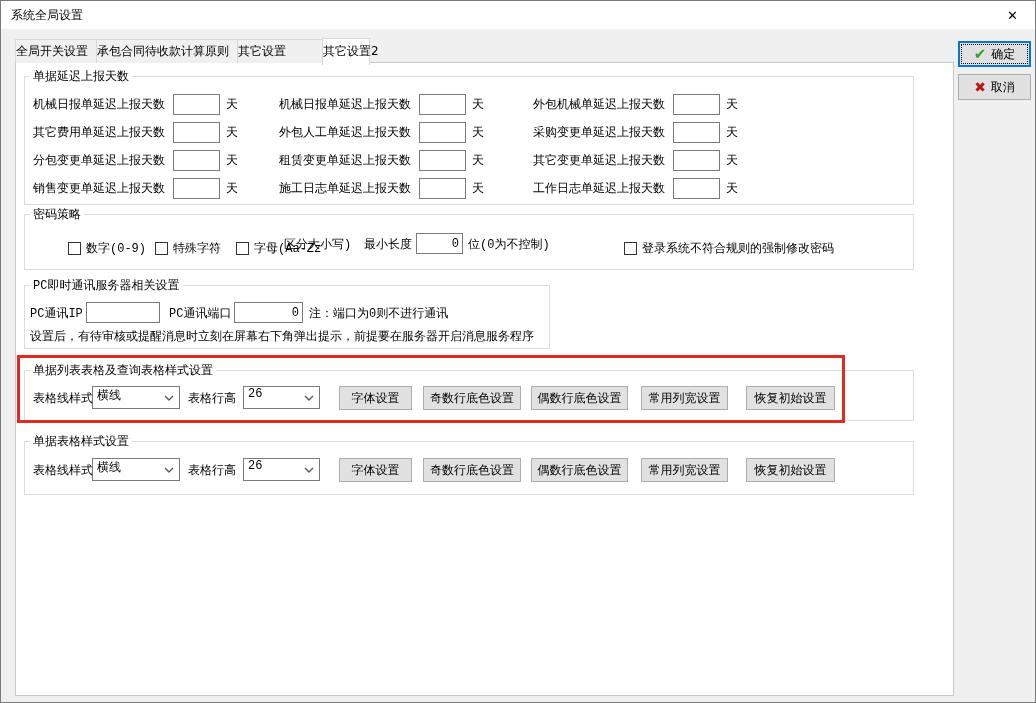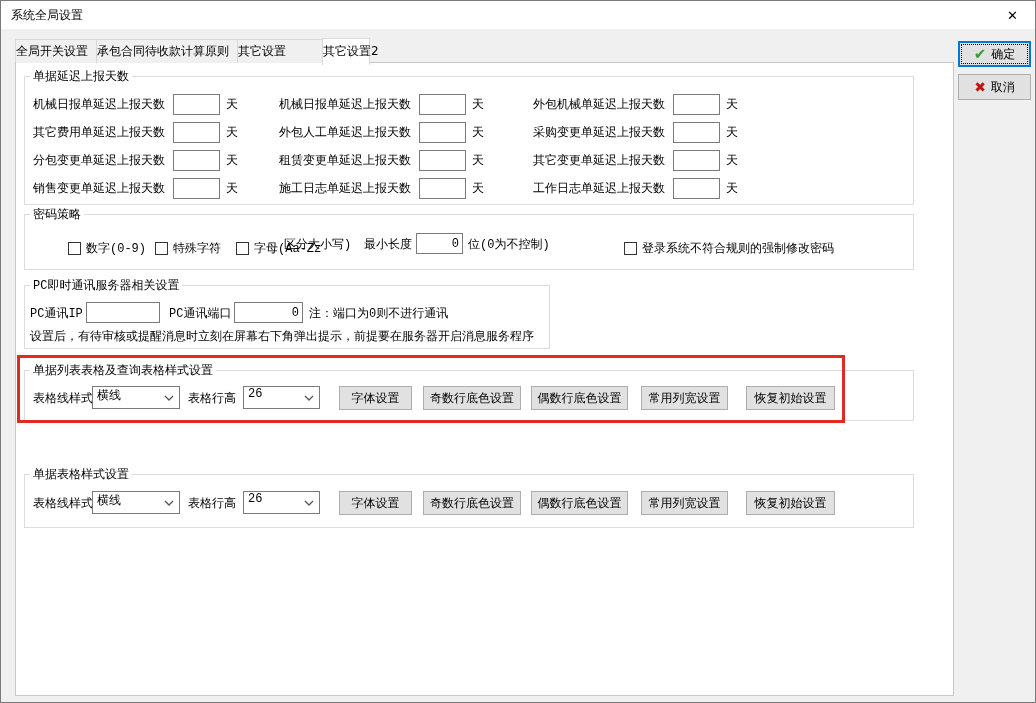--- a/index.html
+++ b/index.html
@@ -251,21 +251,21 @@
                 <polyline points="1,1 5,5 9,1" fill="none" stroke="#575757" stroke-width="1.3"></polyline>
               </svg></span>
         </div>
         <button class="btn" style="left:314px; top:15px; width:73px;">字体设置</button>
         <button class="btn" style="left:398px; top:15px; width:98px;">奇数行底色设置</button>
         <button class="btn" style="left:506px; top:15px; width:97px;">偶数行底色设置</button>
         <button class="btn" style="left:616px; top:15px; width:87px;">常用列宽设置</button>
         <button class="btn" style="left:721px; top:15px; width:89px;">恢复初始设置</button>
       </div>
 
-      <div class="group" style="left:8px; top:378px; width:890px; height:54px;margin-top:33px;">
+      <div class="group" style="left:8px; top:378px; width:890px; height:54px;">
         <span class="legend">单据表格样式设置</span>
         <span class="lbl" style="left:8px; top:20px;">表格线样式</span>
         <div class="combo" style="left:67px; top:16px; width:88px;">
           <span>横线</span>
           <span class="chev"><svg width="10" height="6" viewBox="0 0 10 6">
                 <polyline points="1,1 5,5 9,1" fill="none" stroke="#575757" stroke-width="1.3"></polyline>
               </svg></span>
         </div>
         <span class="lbl" style="left:163px; top:20px;">表格行高</span>
         <div class="combo" style="left:218px; top:16px; width:77px;">

